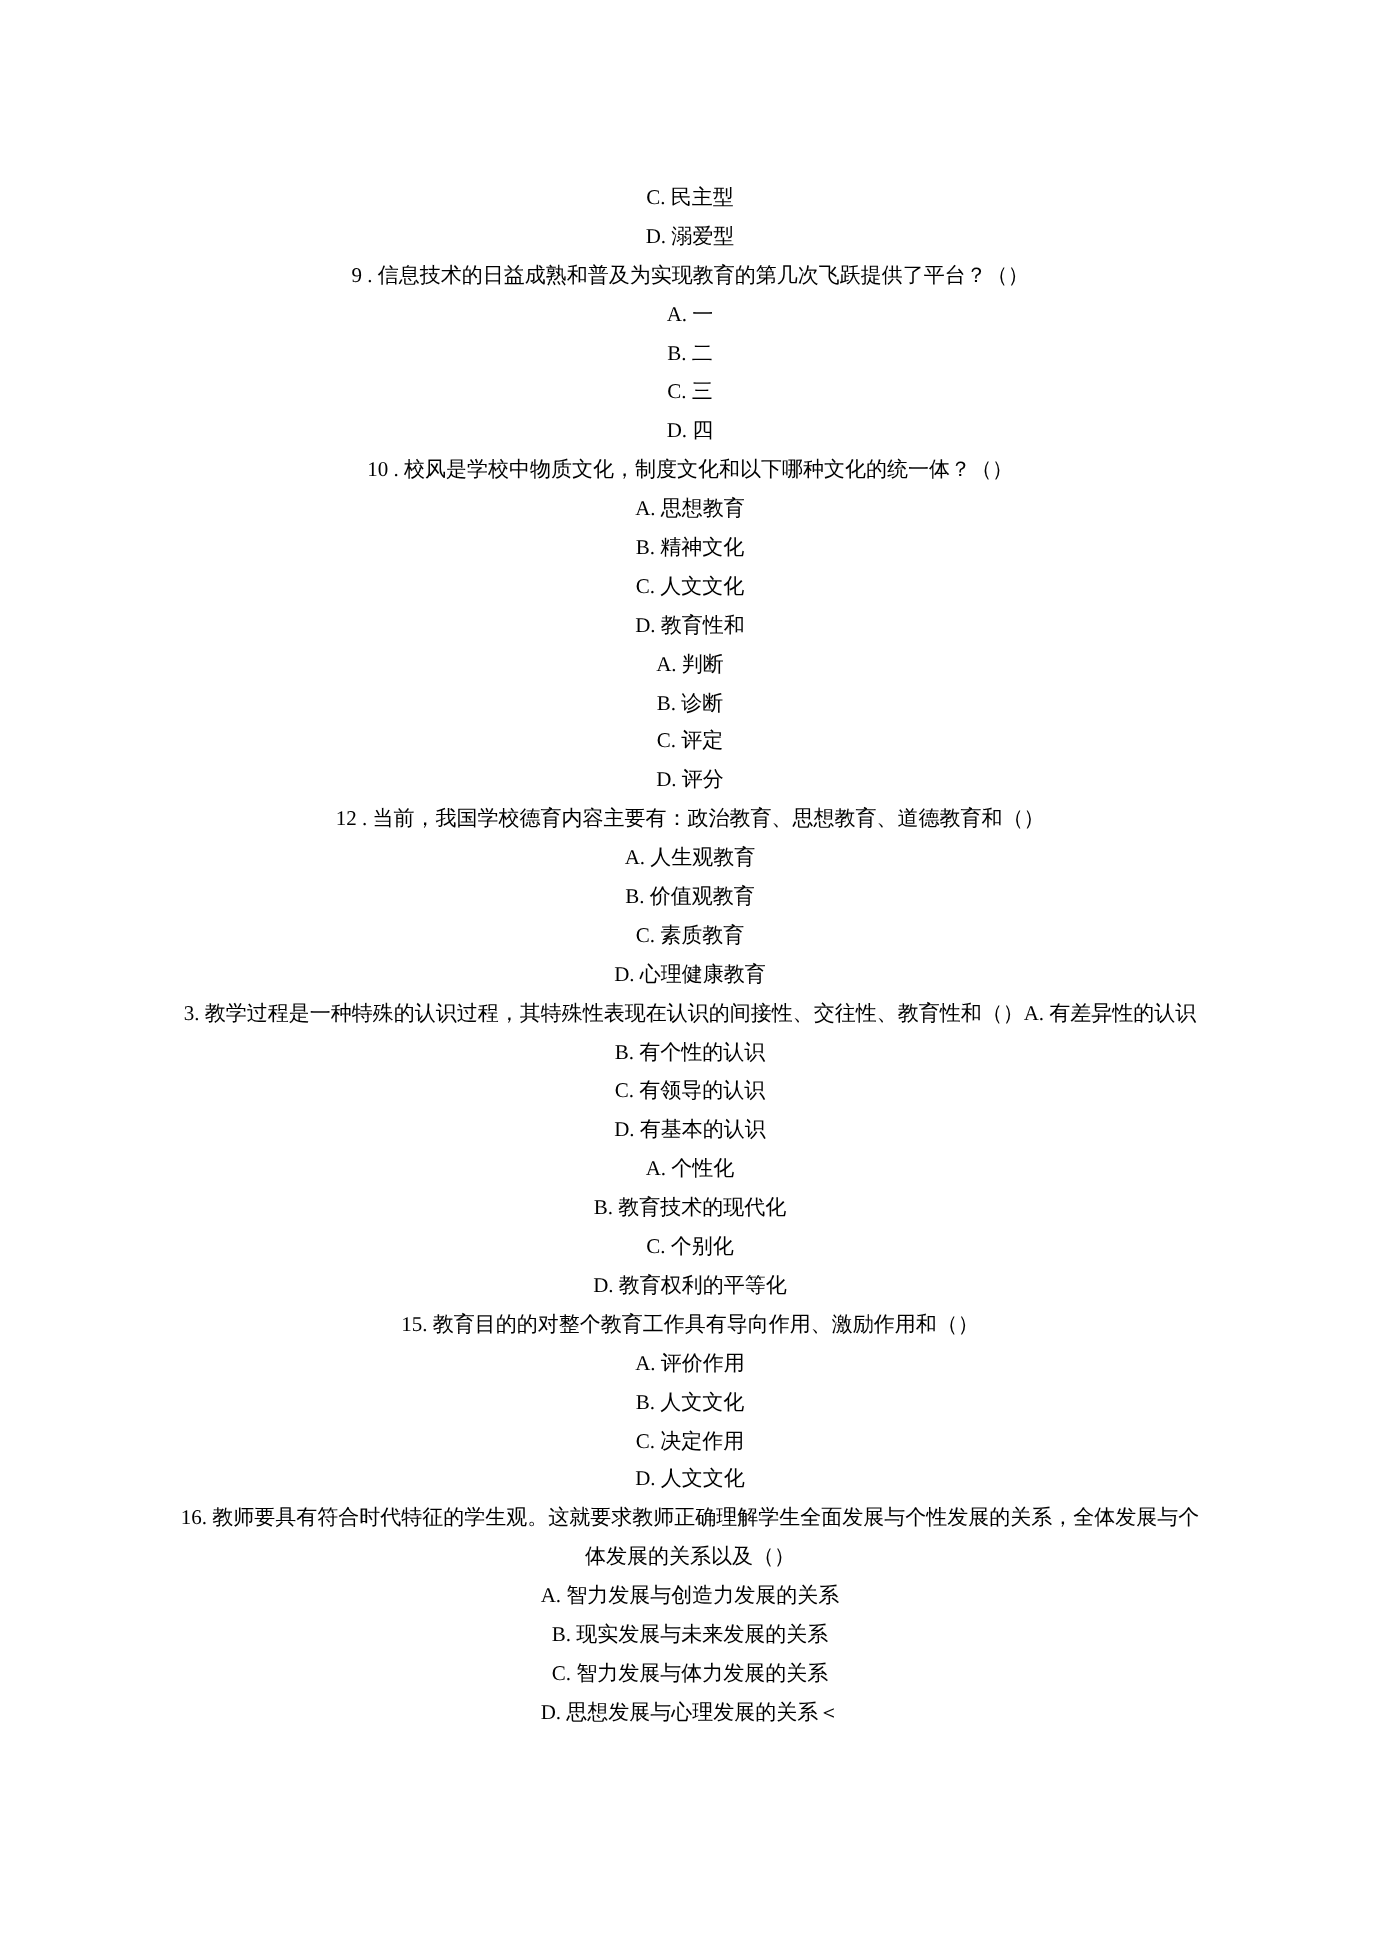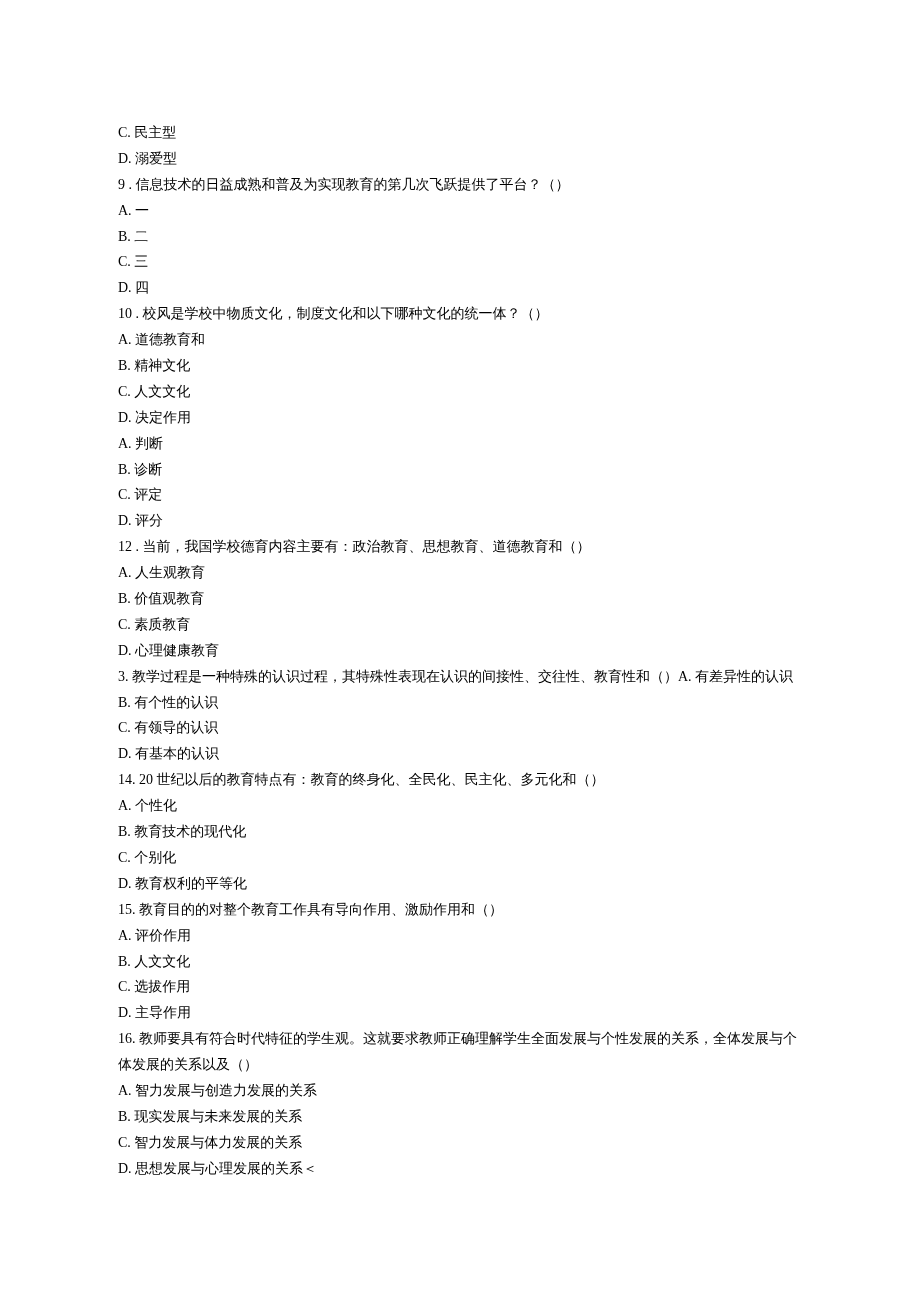--- a/index.html
+++ b/index.html
@@ -8,59 +8,59 @@
       line-height: 1.85;
       color: #000;
       background: #fff;
       margin: 0;
       padding: 120px 118px 60px 118px;
       width: 920px;
       box-sizing: border-box;
     }
     .line {
       display: block;
+      text-align: center;
     }
   </style>
 </head>
 <body>
 
 <div id="content">
     <span class="line">C. 民主型</span>
     <span class="line">D. 溺爱型</span>
     <span class="line">9  . 信息技术的日益成熟和普及为实现教育的第几次飞跃提供了平台？（）</span>
     <span class="line">A. 一</span>
     <span class="line">B. 二</span>
     <span class="line">C. 三</span>
     <span class="line">D. 四</span>
     <span class="line">10  . 校风是学校中物质文化，制度文化和以下哪种文化的统一体？（）</span>
-    <span class="line">A. 道德教育和</span>
+    <span class="line">A. 思想教育</span>
     <span class="line">B. 精神文化</span>
     <span class="line">C. 人文文化</span>
-    <span class="line">D. 决定作用</span>
+    <span class="line">D. 教育性和</span>
     <span class="line">A. 判断</span>
     <span class="line">B. 诊断</span>
     <span class="line">C. 评定</span>
     <span class="line">D. 评分</span>
     <span class="line">12  . 当前，我国学校德育内容主要有：政治教育、思想教育、道德教育和（）</span>
     <span class="line">A. 人生观教育</span>
     <span class="line">B. 价值观教育</span>
     <span class="line">C. 素质教育</span>
     <span class="line">D. 心理健康教育</span>
     <span class="line">3. 教学过程是一种特殊的认识过程，其特殊性表现在认识的间接性、交往性、教育性和（）A. 有差异性的认识</span>
     <span class="line">B. 有个性的认识</span>
     <span class="line">C. 有领导的认识</span>
     <span class="line">D. 有基本的认识</span>
-    <span class="line">14. 20 世纪以后的教育特点有：教育的终身化、全民化、民主化、多元化和（）</span>
     <span class="line">A. 个性化</span>
     <span class="line">B. 教育技术的现代化</span>
     <span class="line">C. 个别化</span>
     <span class="line">D. 教育权利的平等化</span>
     <span class="line">15. 教育目的的对整个教育工作具有导向作用、激励作用和（）</span>
     <span class="line">A. 评价作用</span>
     <span class="line">B. 人文文化</span>
-    <span class="line">C. 选拔作用</span>
-    <span class="line">D. 主导作用</span>
+    <span class="line">C. 决定作用</span>
+    <span class="line">D. 人文文化</span>
     <span class="line">16. 教师要具有符合时代特征的学生观。这就要求教师正确理解学生全面发展与个性发展的关系，全体发展与个体发展的关系以及（）</span>
     <span class="line">A. 智力发展与创造力发展的关系</span>
     <span class="line">B. 现实发展与未来发展的关系</span>
     <span class="line">C. 智力发展与体力发展的关系</span>
     <span class="line">D. 思想发展与心理发展的关系＜</span>
   </div>
 
 </body></html>

